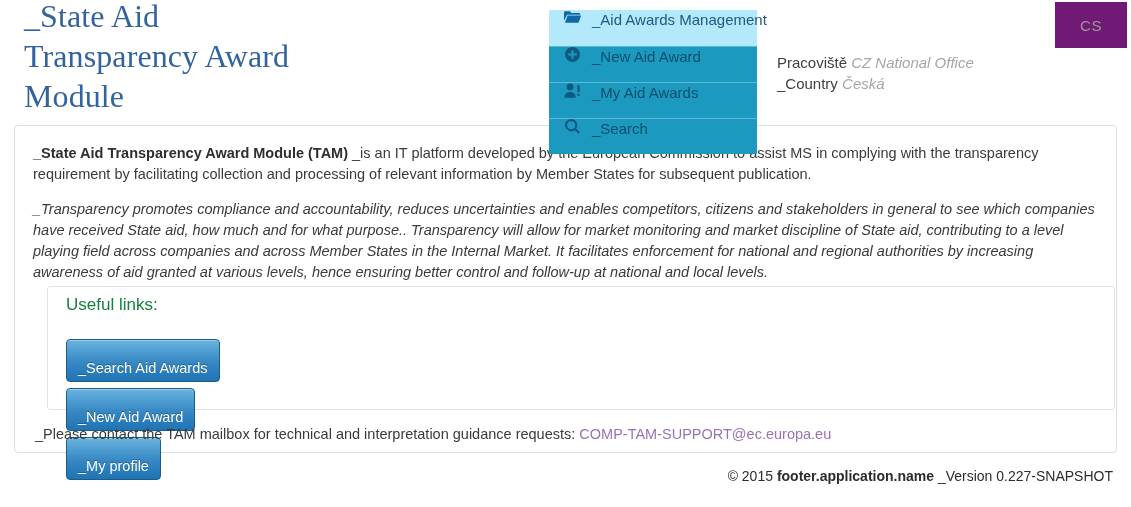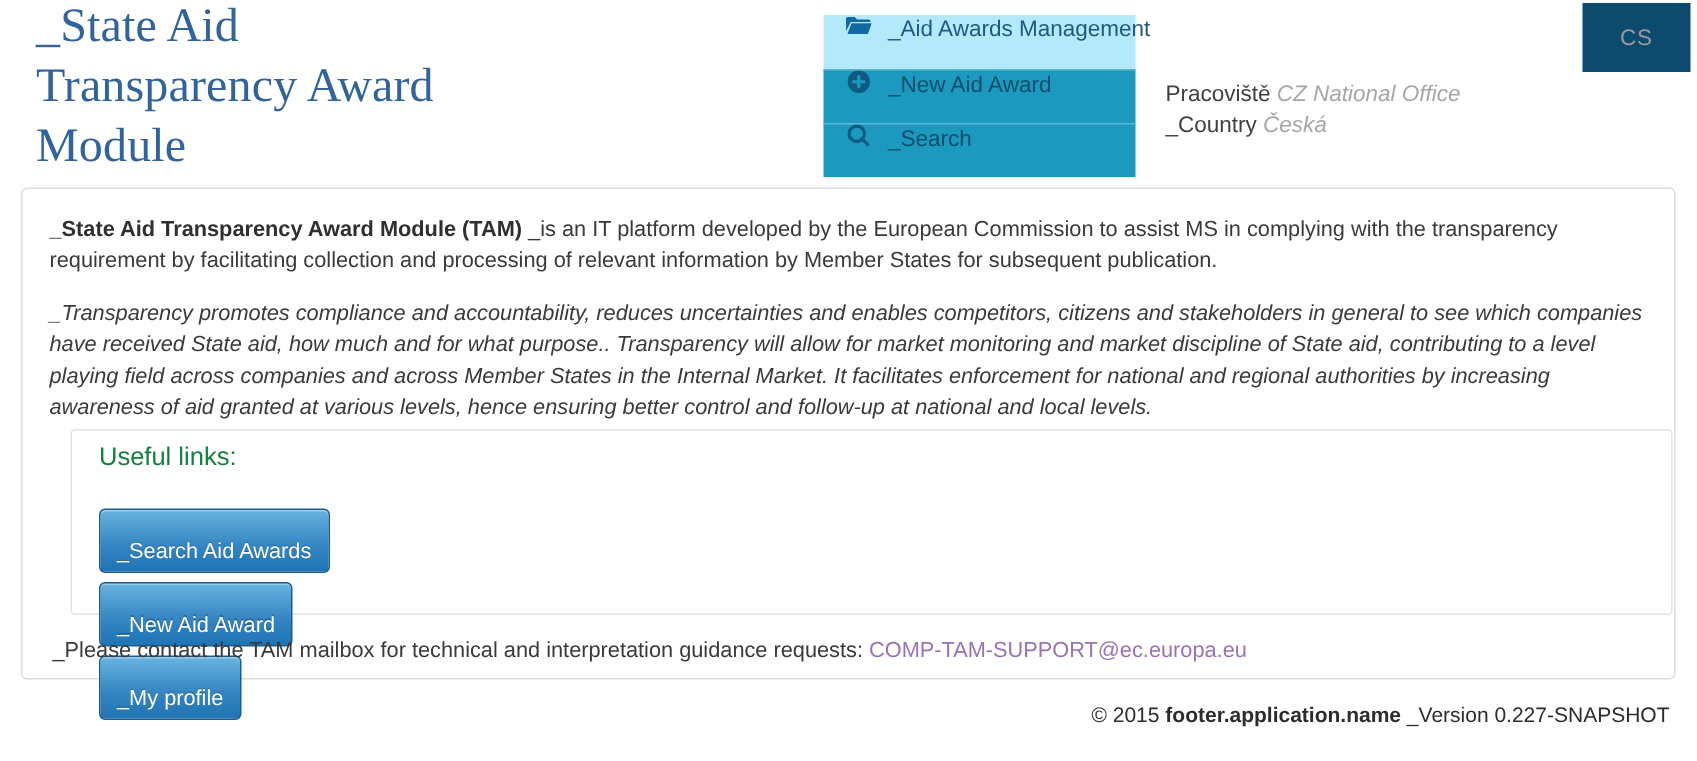--- a/index.html
+++ b/index.html
@@ -74,21 +74,21 @@
     bottom: 8px;
     width: 22px;
     height: 24px;
   }
   .lang-panel {
     position: absolute;
     left: 1055px;
     top: 2px;
     width: 72px;
     height: 46px;
-    background: #0c4a6e;
+    background: #701a75;
     display: flex;
     align-items: center;
     justify-content: center;
   }
   .lang-code {
     font-size: 15px;
     color: #9a9a9a;
     letter-spacing: 0.5px;
   }
 
@@ -265,20 +265,31 @@
       <span class="nav-icon">
         <svg viewBox="0 0 16 16" width="15" height="15" aria-hidden="true">
           <circle cx="8" cy="8" r="8"></circle>
           <rect x="6.9" y="3.4" width="2.2" height="9.2" fill="#1b99bf"></rect>
           <rect x="3.4" y="6.9" width="9.2" height="2.2" fill="#1b99bf"></rect>
         </svg>
       </span>
       <span class="nav-label">_New Aid Award</span>
     </div>
 
+    <div class="nav-item">
+      <span class="nav-icon">
+        <svg viewBox="0 0 18 16" width="17" height="15" aria-hidden="true">
+          <circle cx="6.4" cy="4.2" r="3.6"></circle>
+          <path d="M0.3 15.6c0-3.6 2.7-5.9 6.1-5.9s6.1 2.3 6.1 5.9z"></path>
+          <rect x="14.3" y="2.2" width="2.3" height="7.4"></rect>
+          <rect x="14.3" y="11.4" width="2.3" height="2.4"></rect>
+        </svg>
+      </span>
+      <span class="nav-label">_My Aid Awards</span>
+    </div>
 
     <div class="nav-item">
       <span class="nav-icon">
         <svg viewBox="0 0 16 16" width="15" height="15" aria-hidden="true">
           <path d="M6.6 0a6.6 6.6 0 1 0 3.9 11.9l3.9 3.9 1.5-1.6-3.9-3.9A6.6 6.6 0 0 0 6.6 0zm0 2.3a4.3 4.3 0 1 1 0 8.6 4.3 4.3 0 0 1 0-8.6z"></path>
         </svg>
       </span>
       <span class="nav-label">_Search</span>
     </div>
 

